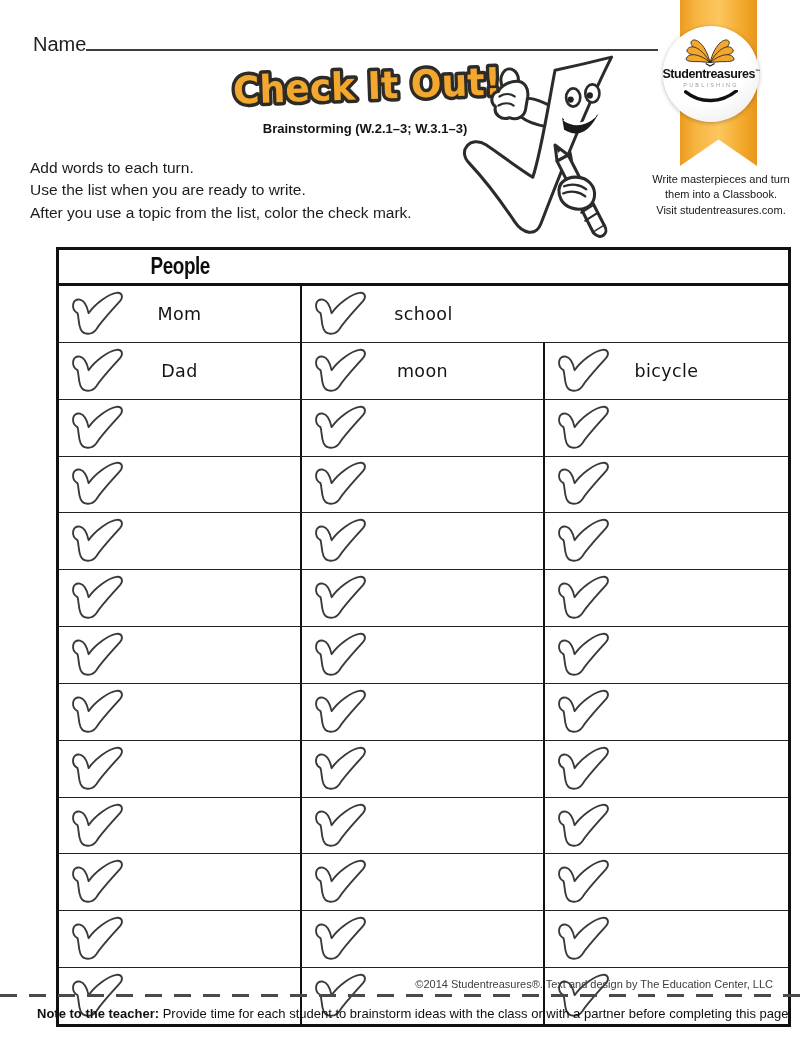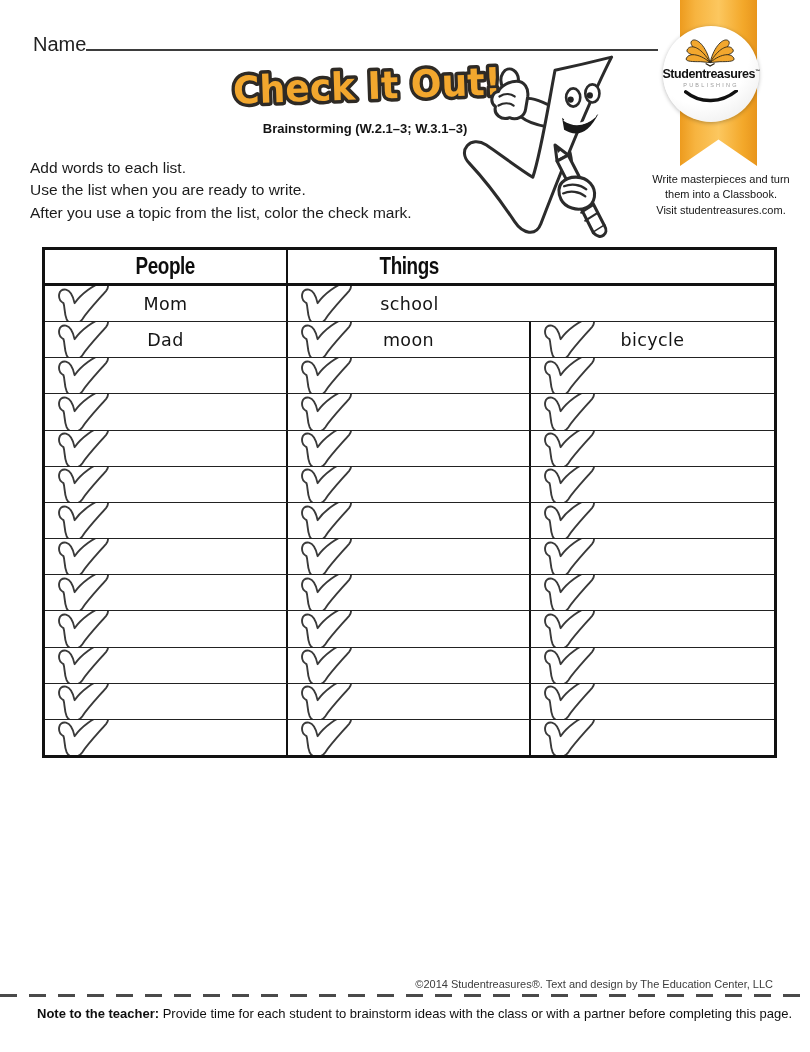--- a/index.html
+++ b/index.html
@@ -39,21 +39,21 @@
   .subtitle{left:222px;top:121px;width:286px;text-align:center;font-size:13px;font-weight:bold;color:#141414;}
 
   
   .instructions{left:30px;top:157px;font-size:15.5px;line-height:1.45;color:#1c1c1c;}
 
   
   .mascot{left:450px;top:52px;}
 
   
   .sheet-table{
-    left:42px;top:247px;width:735px;height:511px;border:3px solid #111;
+    left:56px;top:247px;width:735px;height:780px;border:3px solid #111;
     box-sizing:border-box;background:#fff;display:flex;flex-direction:column;
   }
   .thead{display:grid;grid-template-columns:1fr 1fr 1fr;height:33px;border-bottom:3px solid #111;flex:none;}
   .th{display:flex;align-items:center;justify-content:center;border-right:2px solid #111;}
   .th:last-child{border-right:none;}
   .th span{display:inline-block;font-size:23px;font-weight:bold;letter-spacing:-0.5px;transform:scaleX(0.82);color:#0d0d0d;}
   .tbody{flex:1;display:flex;flex-direction:column;}
   .tr{flex:1;display:grid;grid-template-columns:1fr 1fr 1fr;border-top:1.6px solid #222;overflow:hidden;}
   .tr:first-child{border-top:none;}
   .td{position:relative;border-right:2px solid #111;display:flex;align-items:center;justify-content:center;overflow:hidden;}
@@ -109,21 +109,21 @@
   <div>them into a Classbook.</div>
   <div>Visit studentreasures.com.</div>
 </div>
 
 <svg class="abs title-svg" width="290" height="64">
   <text x="145" y="45" text-anchor="middle" font-size="38" font-weight="bold" textLength="268" lengthAdjust="spacingAndGlyphs" fill="#F2A72E" stroke="#2E2A25" stroke-width="7" paint-order="stroke" stroke-linejoin="round">Check It Out!</text>
 </svg>
 <div class="abs subtitle">Brainstorming (W.2.1–3; W.3.1–3)</div>
 
 <div class="abs instructions">
-  <div>Add words to each list.</div>
+  <div>Add words to each turn.</div>
   <div>Use the list when you are ready to write.</div>
   <div>After you use a topic from the list, color the check mark.</div>
 </div>
 
 <svg class="abs mascot" width="208" height="196" viewBox="0 0 206 194">
   <g stroke="#2b2b2b" stroke-width="3" fill="#ffffff" stroke-linejoin="round" stroke-linecap="round">
 
     <path d="M97,52 C84,46 76,44 66,47" fill="none"></path>
     <path d="M96,74 C84,72 76,69 70,64" fill="none"></path>
     <path d="M112,84 C121,99 123,112 118,127" fill="none"></path>
@@ -155,23 +155,20 @@
     <path d="M111,65 Q128,81 147,61 Q133,89 113,77 Z" fill="#1a1a1a"></path>
     <path d="M113,67 Q128,77 144,63" stroke="#ffffff" stroke-width="2.6" fill="none"></path>
   </g>
 </svg>
 
 <div class="abs sheet-table">
   <div class="thead">
     <div class="th">
         <span>People</span>
       </div>
-    <div class="th">
-        <span>Things</span>
-      </div>
   </div>
   <div class="tbody">
   <div class="tr">
     <div class="td">
       <svg class="check" viewBox="0 0 78 54">
             <use href="#check-shape"></use>
           </svg>
       <span class="word">Mom</span>
     </div>
     <div class="td">

